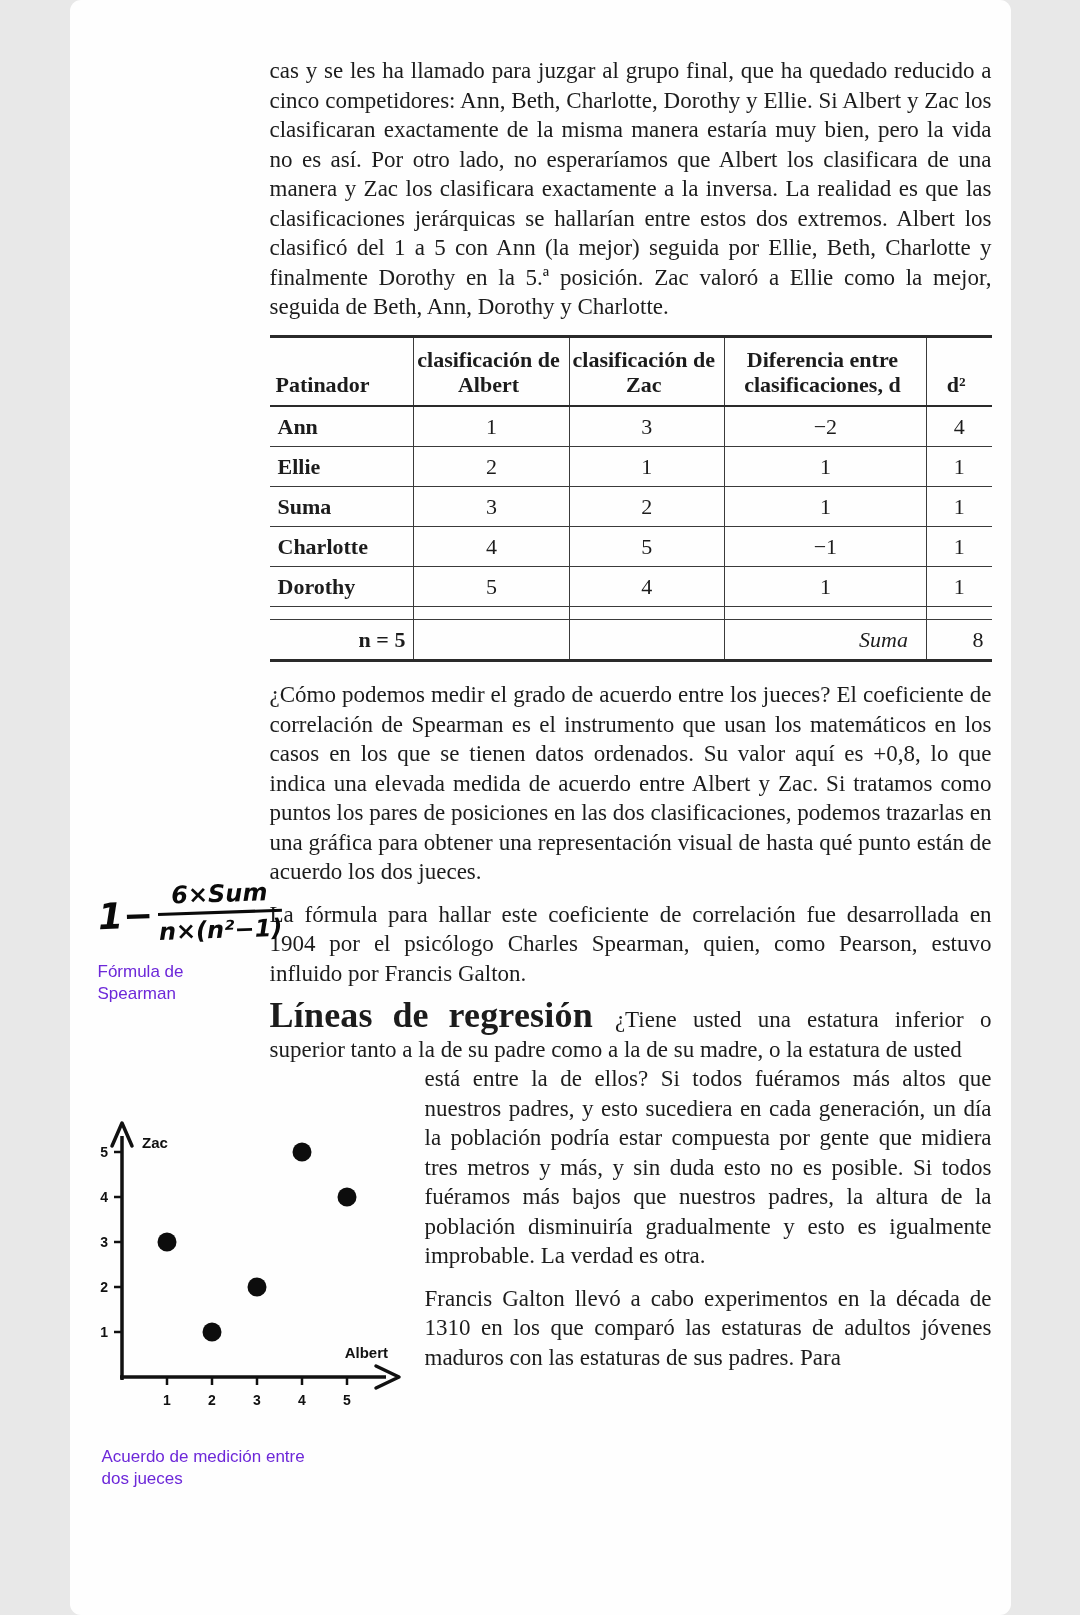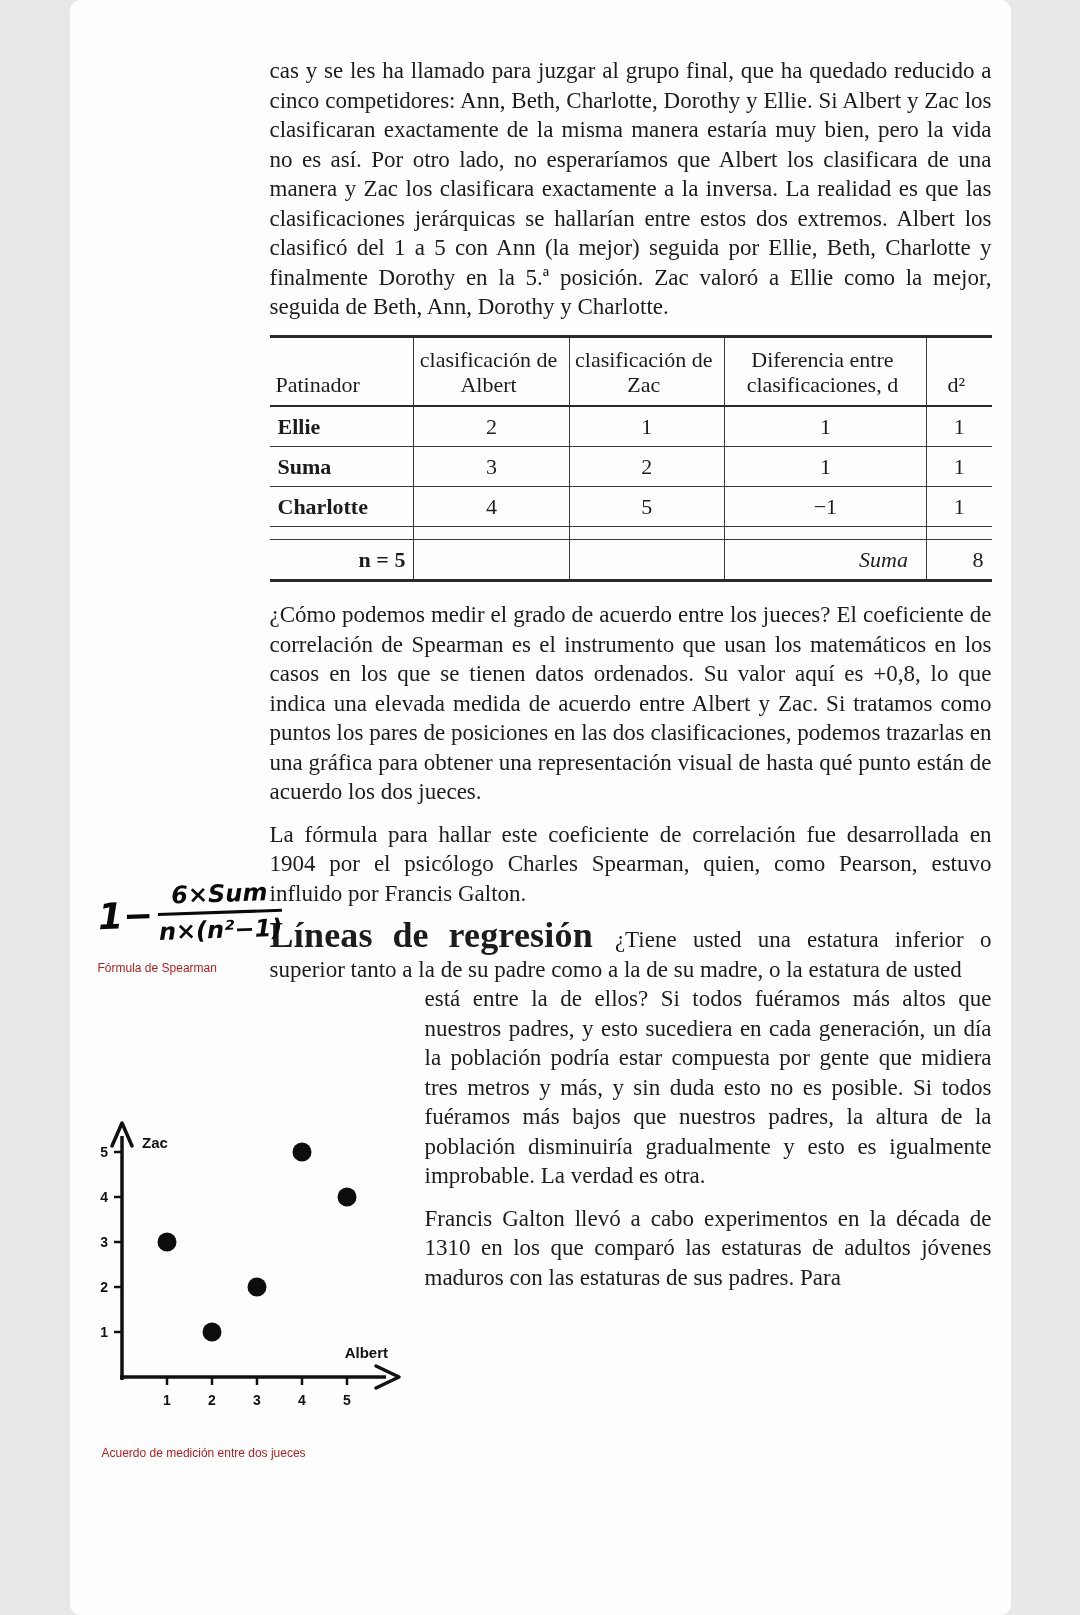--- a/index.html
+++ b/index.html
@@ -37,21 +37,21 @@
   }
   .rank-table th,.rank-table td{
     border-bottom:1.4px solid #3a3a3a;
     padding:4px 8px;
   }
   .rank-table th:not(:first-child),
   .rank-table td:not(:first-child){
     border-left:1.4px solid #3a3a3a;
   }
   .rank-table thead th{
-    font-weight:400;
+    font-weight:700;
     text-align:center;
     vertical-align:bottom;
     line-height:1.18;
     padding:9px 6px 7px 0;
     border-bottom:2px solid #2a2a2a;
   }
   .rank-table thead th.col-name{
     text-align:left;
     padding-left:6px;
   }
@@ -89,23 +89,23 @@
     font-weight:700;
     color:#0a0a0a;
     transform:rotate(-2deg);
   }
   .f-prefix{font-size:36px;margin-right:5px;}
   .frac{display:inline-flex;flex-direction:column;text-align:center;font-size:24px;line-height:1.12;}
   .frac .num{border-bottom:3px solid #0a0a0a;padding:0 5px 3px 5px;}
   .frac .den{padding-top:3px;}
   .fig-caption{
     font-family:"Liberation Sans", sans-serif;
-    font-size:12px;
+    font-size:17px;
     line-height:1.3;
-    color:#b91c1c;
+    color:#6d28d9;
   }
   .margin-formula .fig-caption{margin-top:16px;width:130px;}
   
   .scatter-fig{
     position:absolute;
     left:22px;top:1112px;
     margin:0;
     width:330px;
   }
   .scatter-fig svg{display:block;}
@@ -134,38 +134,52 @@
         <tr>
           <th class="col-name">Patinador</th>
           <th>clasificación de Albert</th>
           <th>clasificación de Zac</th>
           <th>Diferencia entre clasificaciones, d</th>
           <th>d²</th>
         </tr>
       </thead>
       <tbody>
         <tr>
+          <td class="skater">Ann</td>
+          <td class="num">1</td>
+          <td class="num">3</td>
+          <td class="num">−2</td>
+          <td class="num">4</td>
+        </tr>
+        <tr>
           <td class="skater">Ellie</td>
           <td class="num">2</td>
           <td class="num">1</td>
           <td class="num">1</td>
           <td class="num">1</td>
         </tr>
         <tr>
           <td class="skater">Suma</td>
           <td class="num">3</td>
           <td class="num">2</td>
           <td class="num">1</td>
           <td class="num">1</td>
         </tr>
         <tr>
           <td class="skater">Charlotte</td>
           <td class="num">4</td>
           <td class="num">5</td>
           <td class="num">−1</td>
+          <td class="num">1</td>
+        </tr>
+        <tr>
+          <td class="skater">Dorothy</td>
+          <td class="num">5</td>
+          <td class="num">4</td>
+          <td class="num">1</td>
           <td class="num">1</td>
         </tr>
         <tr class="spacer-row">
           <td></td>
           <td></td>
           <td></td>
           <td></td>
           <td></td>
         </tr>
         <tr class="footer-row">

